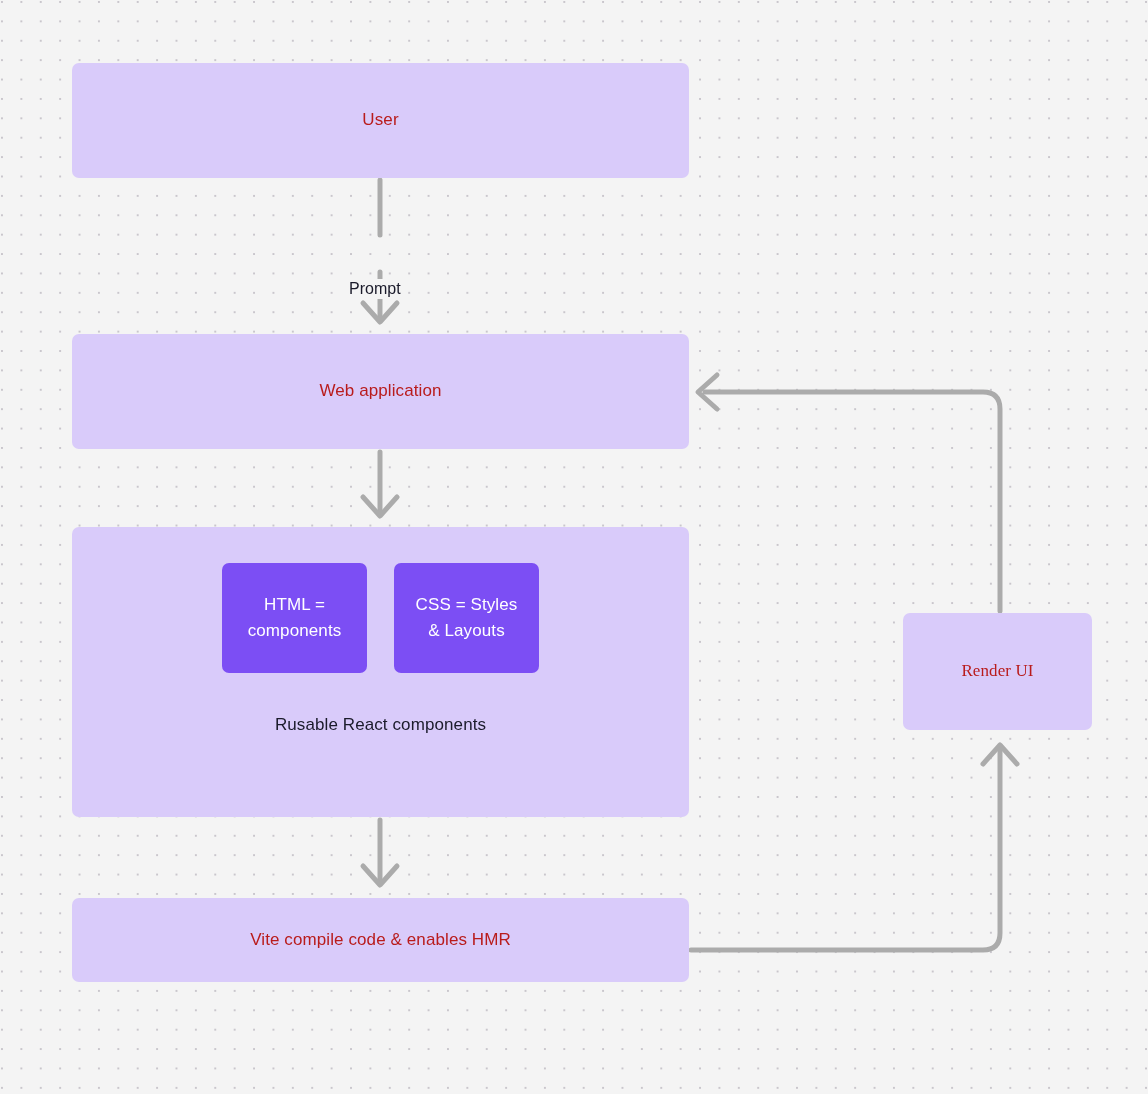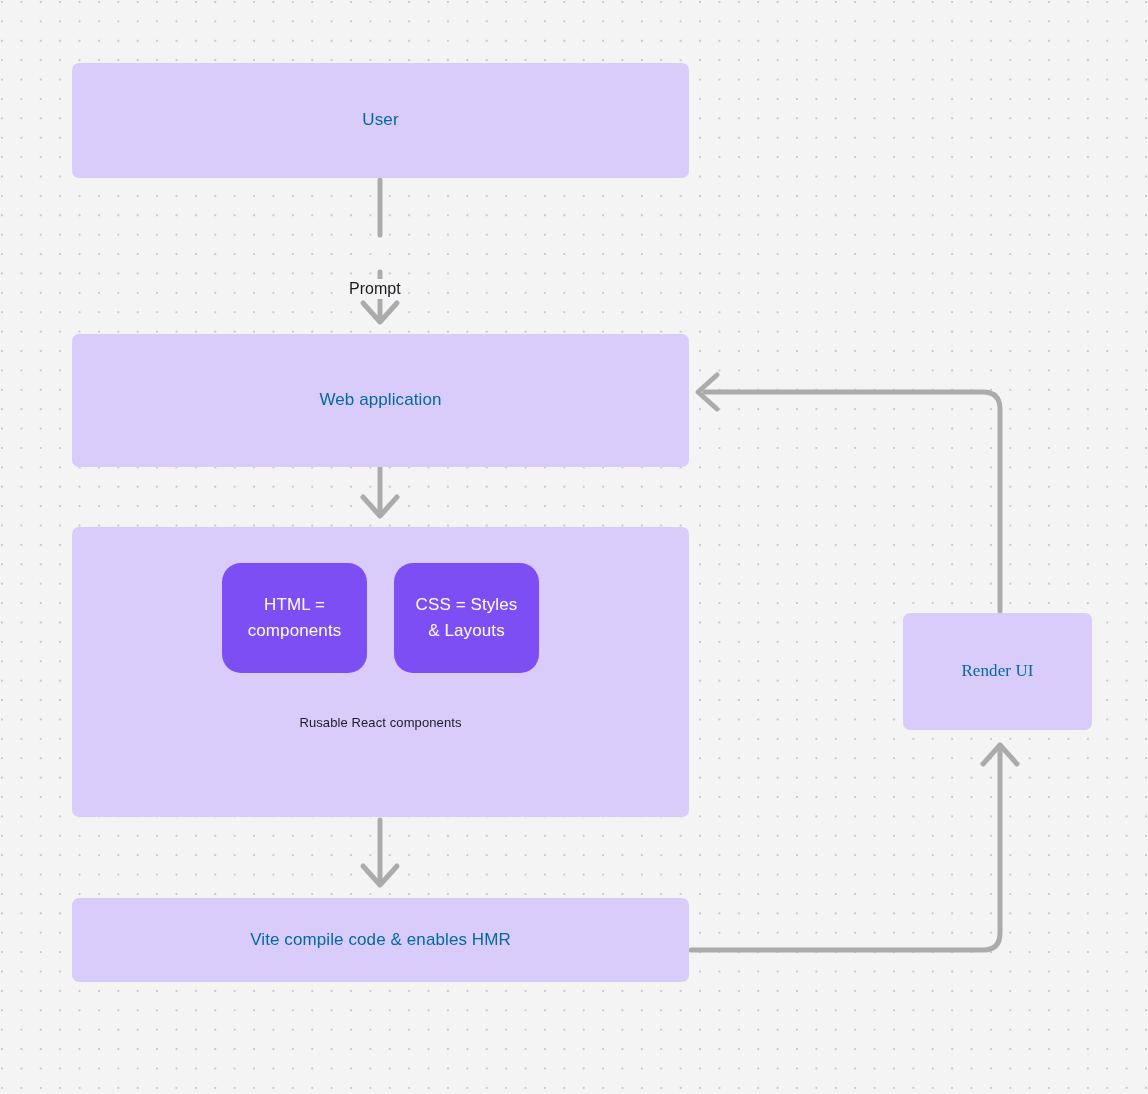--- a/index.html
+++ b/index.html
@@ -26,64 +26,64 @@
     position: absolute;
     box-sizing: border-box;
     background: #d9cbfa;
     border-radius: 7px;
     display: flex;
     align-items: center;
     justify-content: center;
   }
   .node-label {
     font-size: 17px;
-    color: #0369a1;
+    color: #b91c1c;
     text-align: center;
     line-height: 1.35;
     letter-spacing: 0.1px;
   }
   #node-user      { left: 72px;  top: 63px;  width: 617px; height: 115px; }
-  #node-webapp    { left: 72px;  top: 334px; width: 617px; height: 133px; }
+  #node-webapp    { left: 72px;  top: 334px; width: 617px; height: 115px; }
   #node-react     { left: 72px;  top: 527px; width: 617px; height: 290px;
                     display: block; }
   #node-vite      { left: 72px;  top: 898px; width: 617px; height: 84px; }
   #node-render    { left: 903px; top: 613px; width: 189px; height: 117px; font-family: Liberation Serif, serif; }
 
   .inner-row {
     position: absolute;
     left: 0; top: 36px;
     width: 100%;
     display: flex;
     justify-content: center;
     gap: 27px;
   }
   .inner-box {
     width: 145px;
     height: 110px;
     box-sizing: border-box;
     background: #7c4ef4;
-    border-radius: 19px;
+    border-radius: 7px;
     display: flex;
     align-items: center;
     justify-content: center;
   }
   .inner-label {
     font-size: 17px;
     color: #ffffff;
     text-align: center;
     line-height: 1.55;
     letter-spacing: 0.1px;
   }
   .react-caption {
     position: absolute;
     left: 0;
     top: 188px;
     width: 100%;
     text-align: center;
-    font-size: 13px;
+    font-size: 17px;
     color: #1b1b2b;
     letter-spacing: 0.1px;
   }
 
   #edges {
     position: absolute;
     left: 0; top: 0;
     width: 1148px;
     height: 1094px;
     pointer-events: none;

